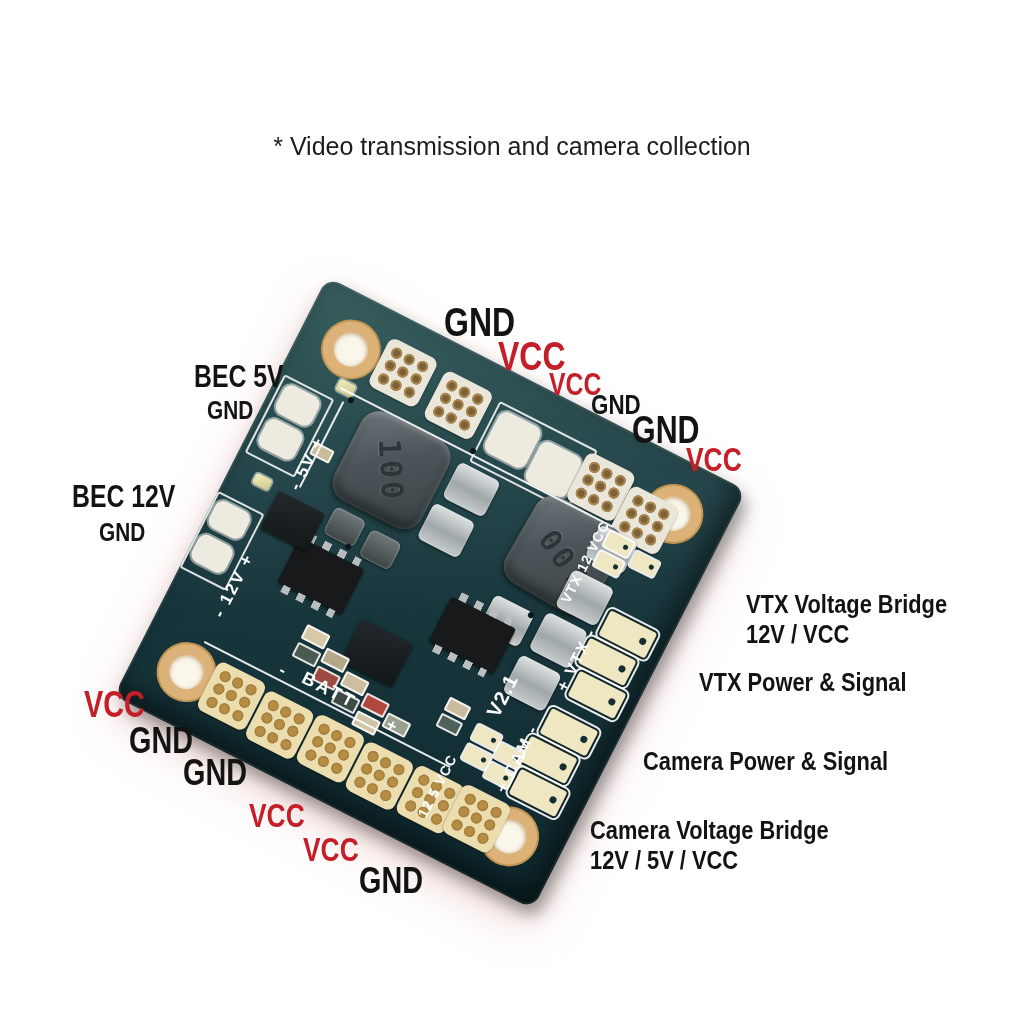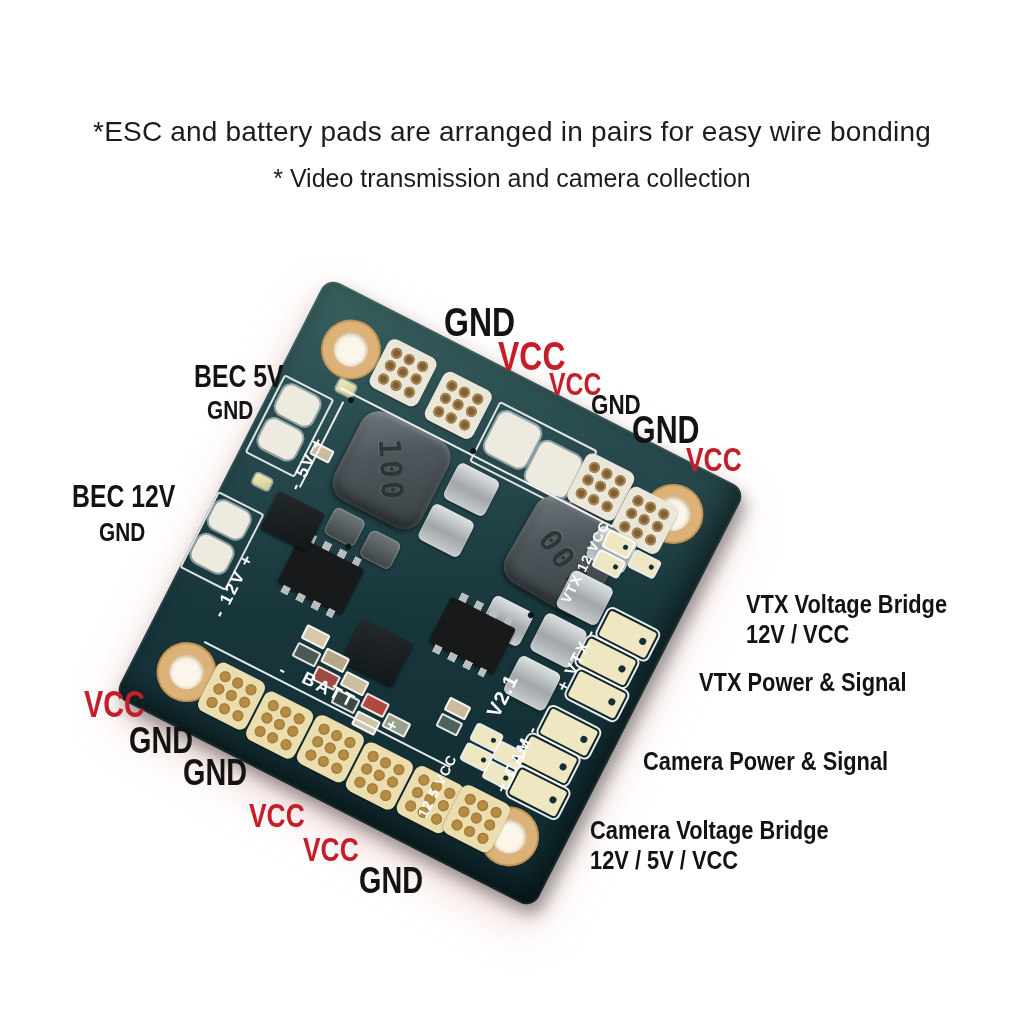--- a/index.html
+++ b/index.html
@@ -78,21 +78,20 @@
       box-shadow:0 0 0 1.5px rgba(255,255,255,.5);}
   .via{position:absolute;width:6px;height:6px;border-radius:50%;background:#09181b;}
   .line{position:absolute;background:rgba(255,255,255,.9);}
 </style>
 </head>
 <body>
 
 <div class="stage">
 
   <div class="desc">
-    <div class="d1">*ESC and battery pads are arranged in pairs for easy wire bonding</div>
     <div class="d2">* Video transmission and camera collection</div>
   </div>
 
   <div class="board-wrap">
     <div class="board">
 
       <div class="mhole" style="left:26px;top:26px"></div>
       <div class="mhole" style="left:388px;top:26px"></div>
       <div class="mhole" style="left:26px;top:388px"></div>
       <div class="mhole" style="left:388px;top:388px"></div>

